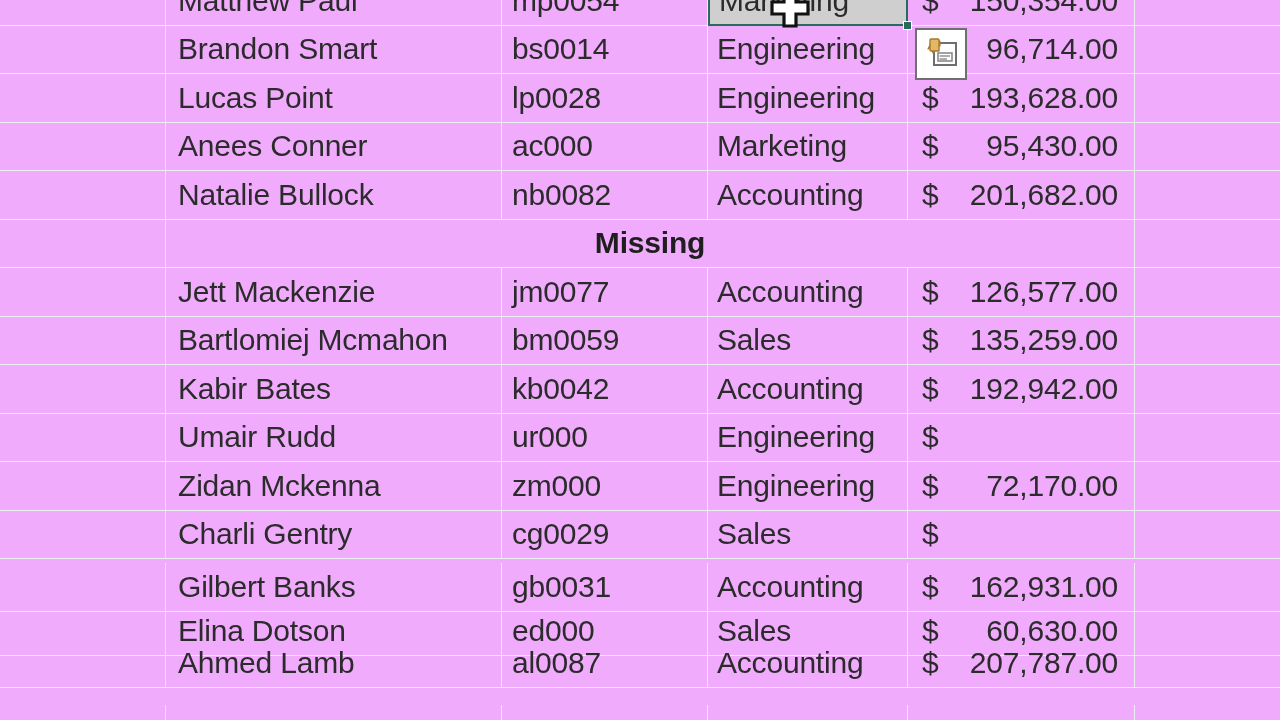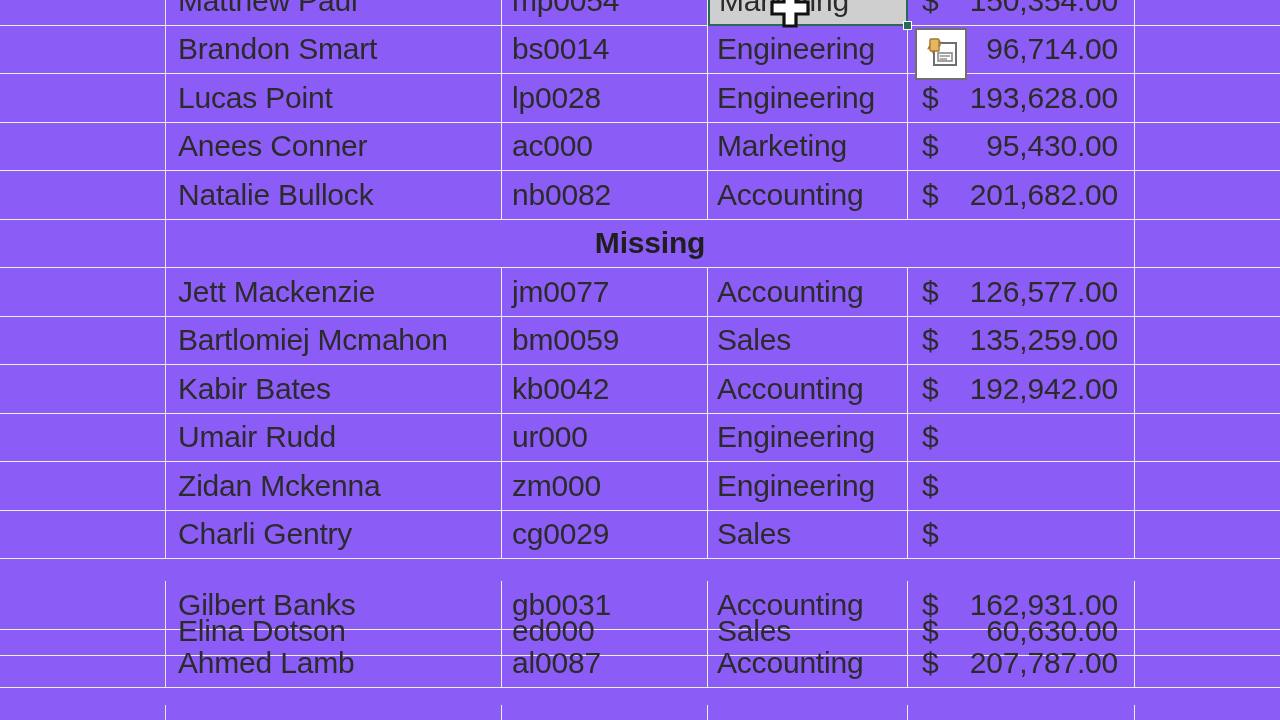--- a/index.html
+++ b/index.html
@@ -6,21 +6,21 @@
   body{
     width:1280px;height:720px;overflow:hidden;
     background:#ffffff;
     font-family:"Liberation Sans","DejaVu Sans",sans-serif;
     -webkit-font-smoothing:antialiased;
   }
   #sheet{
     position:relative;
     width:1280px;height:720px;
     overflow:hidden;
-    background:#8b5cf6;
+    background:#f0abfc;
   }
 
   
   .row{
     position:absolute;
     left:0;width:1280px;
     height:48.5px;
     box-sizing:border-box;
     border-bottom:1.6px solid #eceff1;
     display:flex;
@@ -243,37 +243,38 @@
       <div class="cell c-tail"></div>
     </div>
     <div class="row" style="top: 462px;">
       <div class="cell c-pad"></div>
       <div class="cell c-name">Zidan Mckenna</div>
       <div class="cell c-id">zm000</div>
       <div class="cell c-dept">Engineering</div>
       <div class="cell c-sal">
         <span class="money">
           <span class="sym">$</span>
+          <span class="num">72,170.00</span>
         </span>
       </div>
       <div class="cell c-tail"></div>
     </div>
     <div class="row" style="top: 510.5px;">
       <div class="cell c-pad"></div>
       <div class="cell c-name">Charli Gentry</div>
       <div class="cell c-id">cg0029</div>
       <div class="cell c-dept">Sales</div>
       <div class="cell c-sal">
         <span class="money">
           <span class="sym">$</span>
         </span>
       </div>
       <div class="cell c-tail"></div>
     </div>
-    <div class="row" style="top: 581px;">
+    <div class="row" style="top: 563px;">
       <div class="cell c-pad"></div>
       <div class="cell c-name">Gilbert Banks</div>
       <div class="cell c-id">gb0031</div>
       <div class="cell c-dept">Accounting</div>
       <div class="cell c-sal">
         <span class="money">
           <span class="sym">$</span>
           <span class="num">162,931.00</span>
         </span>
       </div>

